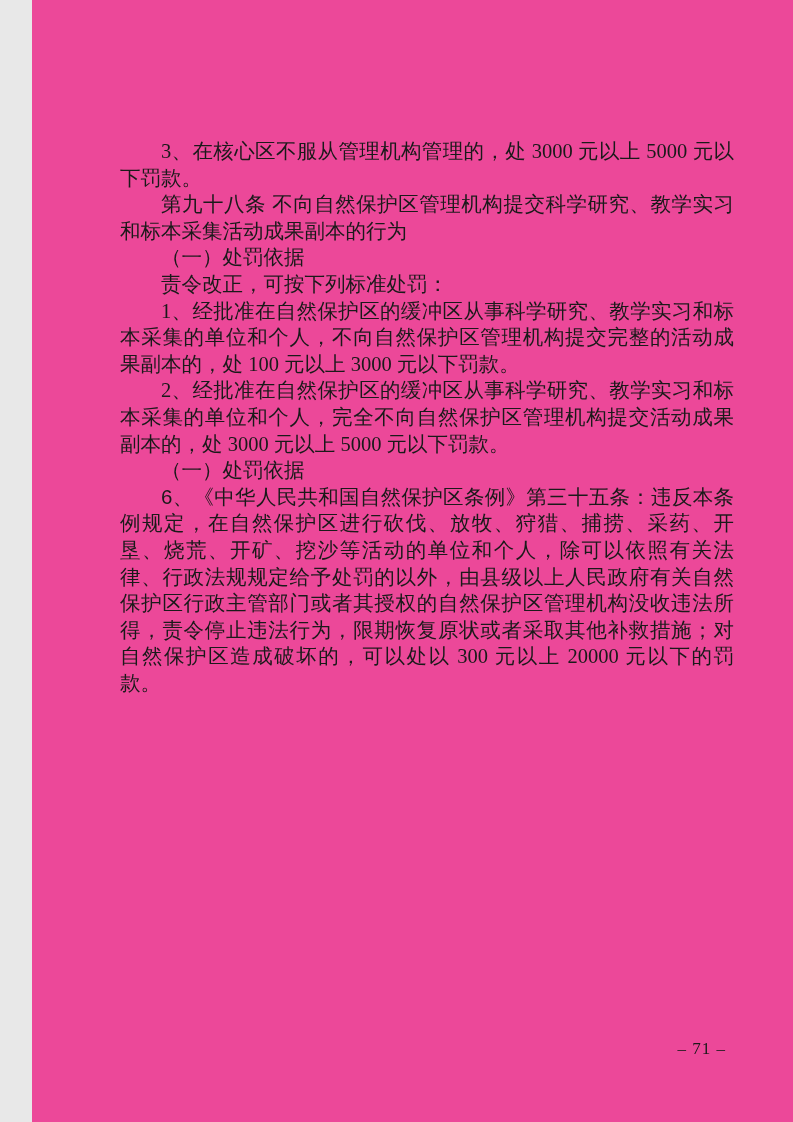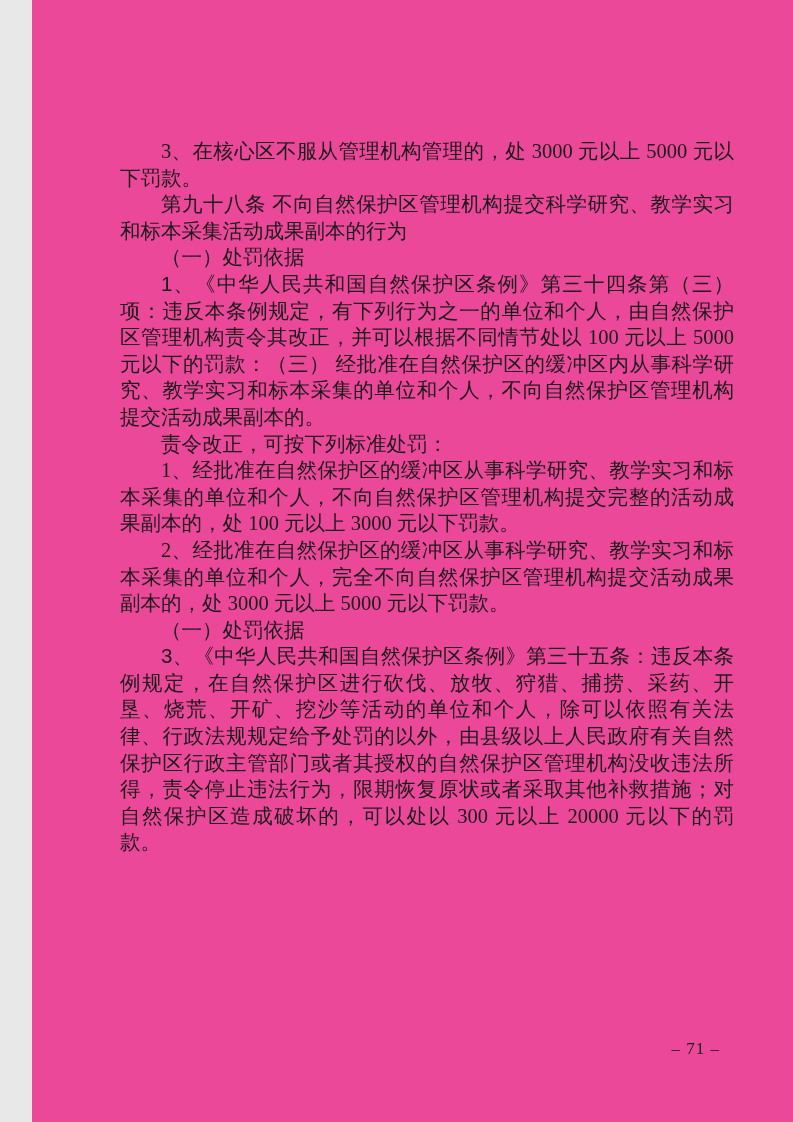--- a/index.html
+++ b/index.html
@@ -40,53 +40,52 @@
   }
   .footer {
     position: absolute;
     top: 1039px;
     left: 0;
     width: 100%;
     height: 24px;
   }
   .pagenum {
     position: absolute;
-    right: 105px;
+    right: 99px;
     top: 0;
     font-size: 17px;
     color: #1a1a1a;
     letter-spacing: 1px;
     font-family: "Liberation Serif", serif;
   }
 </style>
 </head>
 <body>
 
 <div class="page">
   <div class="content">
 
     <p class="para"><span>3、在核心区不服从管理机构管理的，处 3000 元以上 5000 元以下罚款。</span></p>
 
     <p class="para"><span class="b">第九十八条 不向自然保护区管理机构提交科学研究、教学实习和标本采集活动成果副本的行为</span></p>
 
     <p class="para"><span class="b">（一）处罚依据</span></p>
 
-    <p class="para"><span class="b">1、《中华人民共和国自然保护区条例》第三十四条第（三）项：</span><span>违反本条例规定，有下列行为之一的单位和个人，由自然保护区管理机构责令其改正，并可以根据不同情节处以 100 元以上 5000 元以下的罚款：（三） 经批准在自然保护区的缓冲区内从事科学研究、教学实习和标本采集的单位和个人，不向自然保护区管理机构提交活动成果副本的。</span></p>
 
 
     <p class="para"><span>责令改正，可按下列标准处罚：</span></p>
 
     <p class="para"><span>1、经批准在自然保护区的缓冲区从事科学研究、教学实习和标本采集的单位和个人，不向自然保护区管理机构提交完整的活动成果副本的，处 100 元以上 3000 元以下罚款。</span></p>
 
     <p class="para"><span>2、经批准在自然保护区的缓冲区从事科学研究、教学实习和标本采集的单位和个人，完全不向自然保护区管理机构提交活动成果副本的，处 3000 元以上 5000 元以下罚款。</span></p>
 
 
     <p class="para"><span class="b">（一）处罚依据</span></p>
 
-    <p class="para"><span class="b">3、《中华人民共和国自然保护区条例》第三十五条：</span><span>违反本条例规定，在自然保护区进行砍伐、放牧、狩猎、捕捞、采药、开垦、烧荒、开矿、挖沙等活动的单位和个人，除可以依照有关法律、行政法规规定给予处罚的以外，由县级以上人民政府有关自然保护区行政主管部门或者其授权的自然保护区管理机构没收违法所得，责令停止违法行为，限期恢复原状或者采取其他补救措施；对自然保护区造成破坏的，可以处以 300 元以上 20000 元以下的罚款。</span></p>
+    <p class="para"><span class="b">6、《中华人民共和国自然保护区条例》第三十五条：</span><span>违反本条例规定，在自然保护区进行砍伐、放牧、狩猎、捕捞、采药、开垦、烧荒、开矿、挖沙等活动的单位和个人，除可以依照有关法律、行政法规规定给予处罚的以外，由县级以上人民政府有关自然保护区行政主管部门或者其授权的自然保护区管理机构没收违法所得，责令停止违法行为，限期恢复原状或者采取其他补救措施；对自然保护区造成破坏的，可以处以 300 元以上 20000 元以下的罚款。</span></p>
 
 
   </div>
 
   <div class="footer">
     <span class="pagenum">– 71 –</span>
   </div>
 </div>
 
 </body></html>

